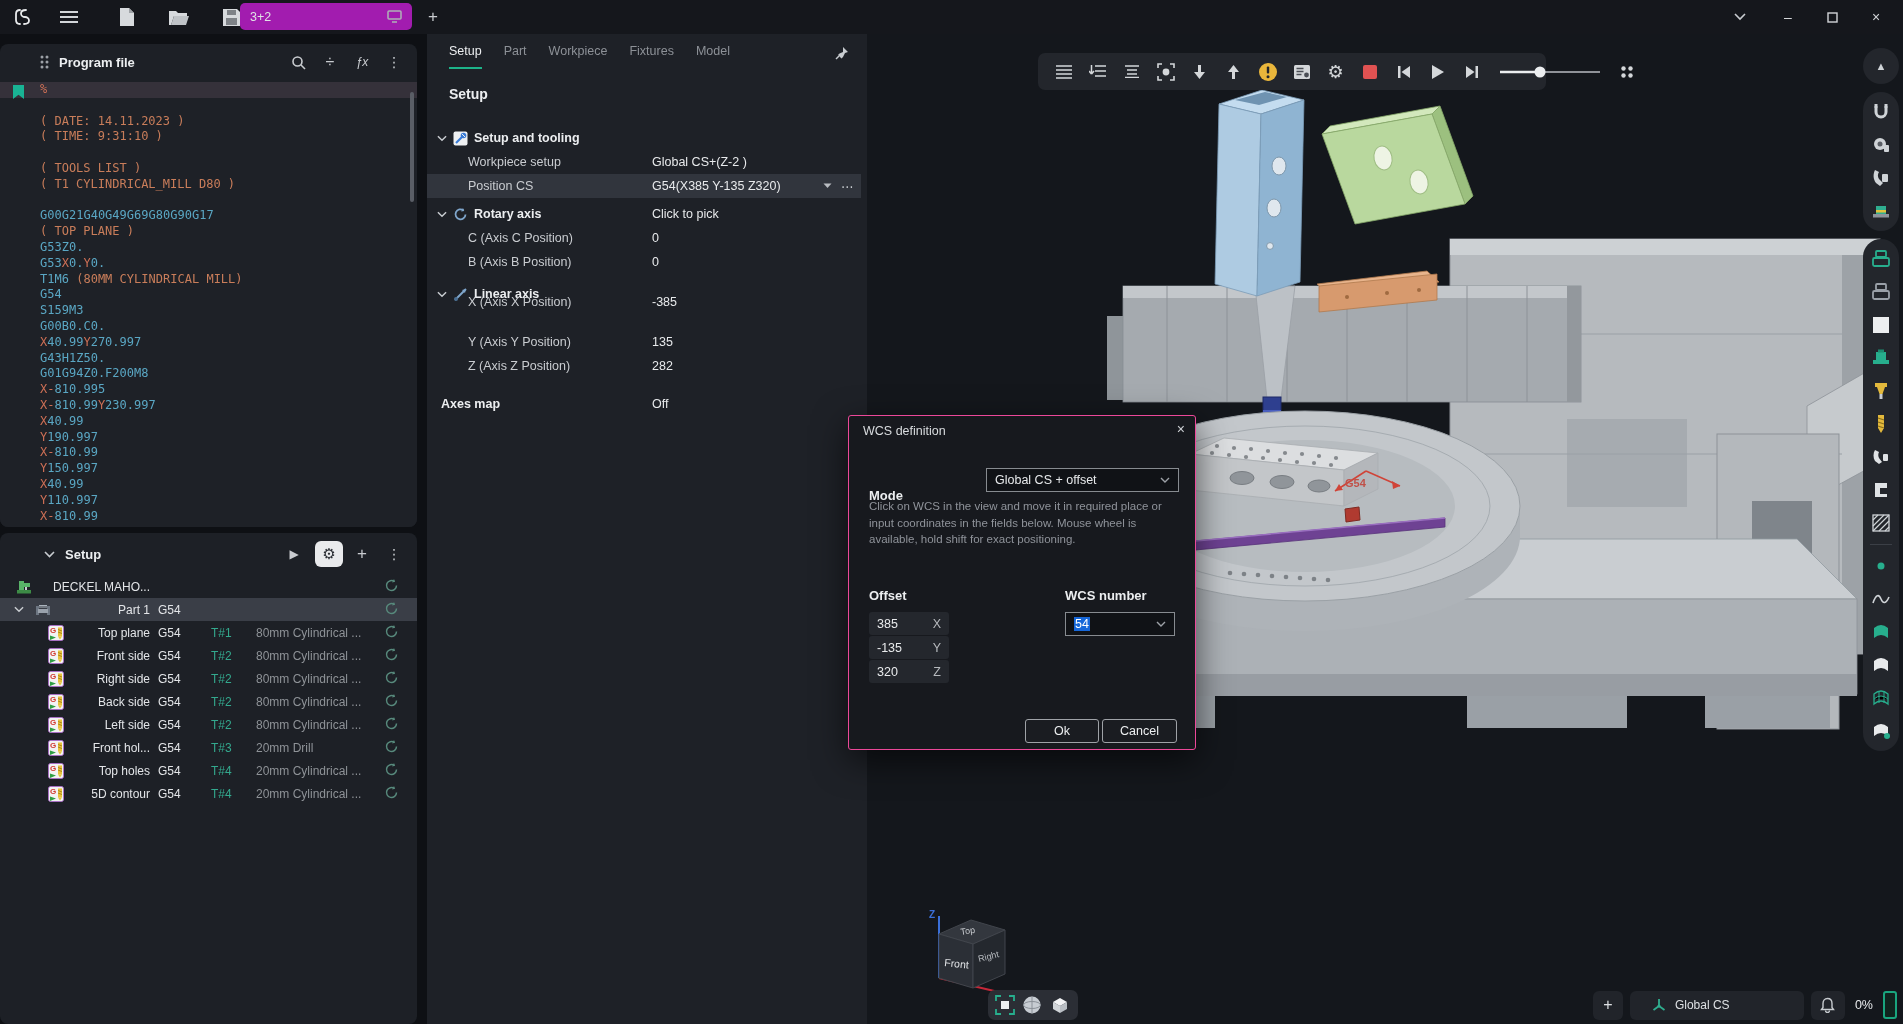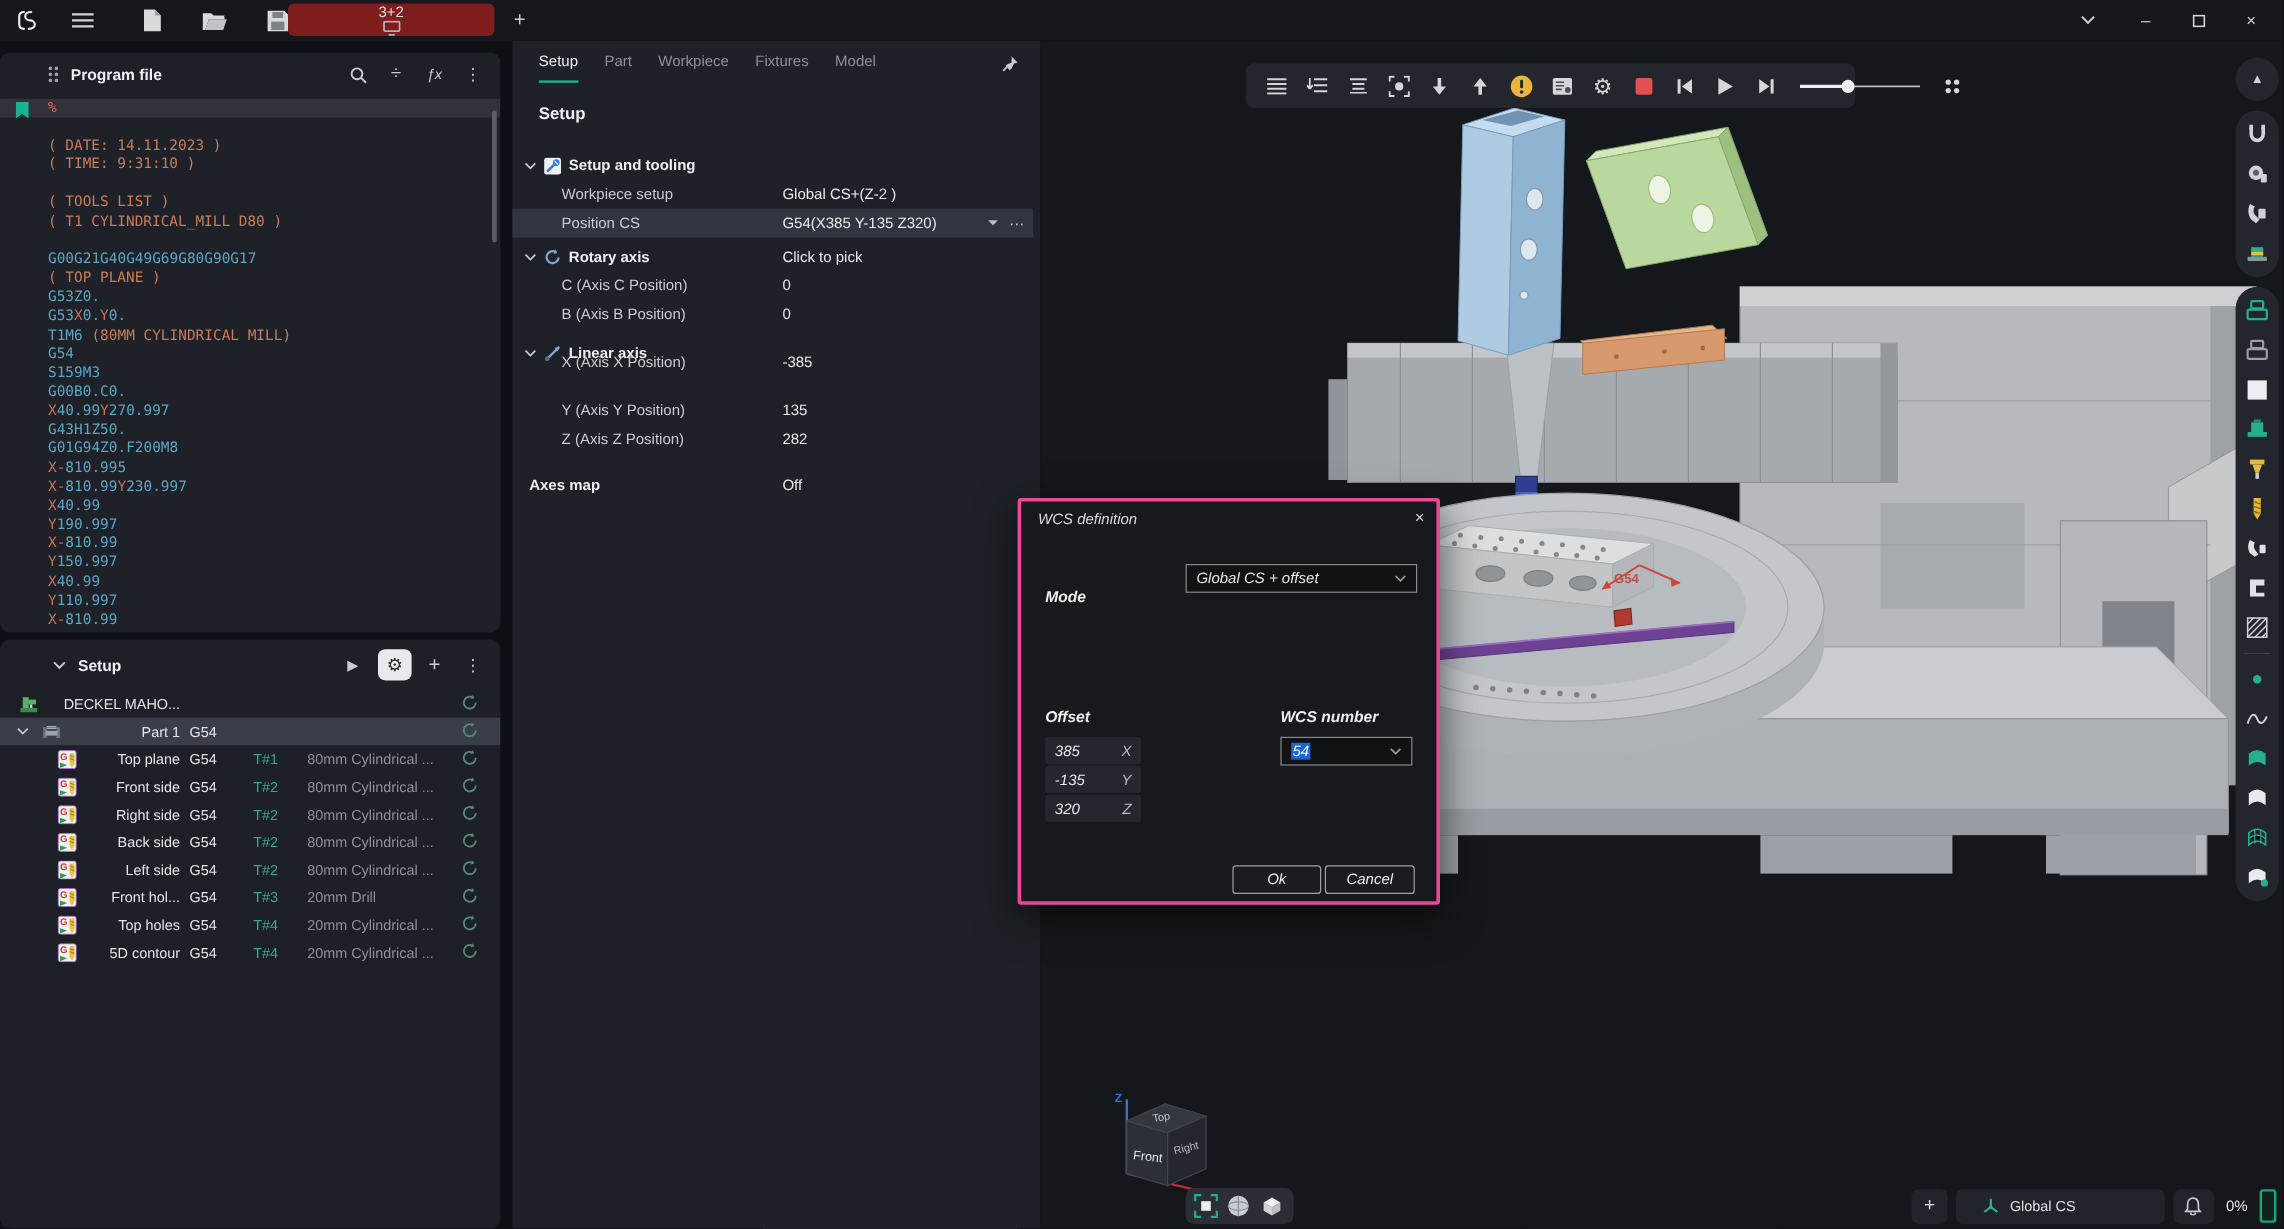--- a/index.html
+++ b/index.html
@@ -4,22 +4,22 @@
 <style>
   html,body{margin:0;padding:0;background:#0e1014;font-family:"Liberation Sans",sans-serif;}
   #root{position:relative;width:1903px;height:1024px;background:#0e1014;overflow:hidden;color:#e6e8ea;
         -webkit-font-smoothing:antialiased;}
   .abs{position:absolute;}
   svg{display:block;}
 
   
   .topbar{position:absolute;left:0;top:0;width:1903px;height:34px;background:#15171c;display:flex;align-items:center;}
   .tb-ic{width:34px;height:26px;display:flex;align-items:center;justify-content:center;color:#d2d5d8;cursor:pointer;}
-  .tb-tab{position:absolute;left:240px;top:3px;width:172px;height:27px;background:#7f1d1d;border-radius:5px;
-          display:flex;align-items:center;padding:0 10px;box-sizing:border-box;flex-direction:column;}
+  .tb-tab{position:absolute;left:240px;top:3px;width:172px;height:27px;background:#a21caf;border-radius:5px;
+          display:flex;align-items:center;padding:0 10px;box-sizing:border-box;}
   .tb-tab .lbl{font-size:12.5px;color:#dfe2e5;flex:1;}
   .tb-plus{position:absolute;left:420px;top:4px;width:26px;height:26px;display:flex;align-items:center;justify-content:center;color:#c9ccd0;font-size:17px;}
   .win-ctl{position:absolute;top:0;height:34px;width:38px;display:flex;align-items:center;justify-content:center;color:#d2d5d8;font-size:14px;}
 
   
   .panel{position:absolute;background:#1d2026;border-radius:8px;overflow:hidden;}
   .p-head{display:flex;align-items:center;height:36px;padding:0 10px;box-sizing:border-box;margin-left:30px;}
   .p-title{font-size:13px;font-weight:bold;color:#eceef0;}
   .hd-ic{width:26px;height:24px;display:flex;align-items:center;justify-content:center;color:#c9ccd0;margin-left:6px;}
 
@@ -76,22 +76,22 @@
 
   
   .cubebox{position:absolute;left:60px;top:872px;width:110px;height:100px;}
   .cube-toolbar{position:absolute;left:121px;top:956px;width:90px;height:30px;background:#2b2e35;border-radius:7px;
                 display:flex;align-items:center;justify-content:space-evenly;}
   .statusbar{position:absolute;right:6px;bottom:4px;height:30px;display:flex;align-items:center;gap:7px;}
   .st-btn{height:29px;background:#21242a;border-radius:6px;display:flex;align-items:center;justify-content:center;color:#dde0e3;}
   .battery{width:10px;height:24px;border:2px solid #19a57e;border-radius:3px;background:#10241e;}
 
   
-  .dialog{position:absolute;left:848px;top:415px;width:346px;height:333px;background:#17191e;border:3px solid #ec4899;
-          border-radius:3px;box-shadow:0 10px 34px rgba(0,0,0,.6);z-index:50;font-style:italic;}
+  .dialog{position:absolute;left:848px;top:415px;width:346px;height:333px;background:#17191e;border:1px solid #ec4899;
+          border-radius:3px;box-shadow:0 10px 34px rgba(0,0,0,.6);z-index:50;}
   .dlg-title{position:absolute;left:14px;top:8px;font-size:12.5px;color:#d9dcdf;}
   .dlg-close{position:absolute;right:10px;top:5px;color:#cfd2d6;font-size:14px;cursor:pointer;}
   .dlg-lab{font-weight:bold;font-size:13px;color:#eceef0;}
   .select{position:absolute;background:#101216;border:1px solid #878b90;height:24px;display:flex;align-items:center;
           padding:0 8px;box-sizing:border-box;font-size:12.5px;color:#e7e9eb;justify-content:space-between;}
   .dlg-help{position:absolute;left:20px;top:82px;width:305px;font-size:11.5px;line-height:1.45;color:#8f939a;}
   .field{position:absolute;width:80px;height:23px;background:#24272d;border-radius:3px;display:flex;align-items:center;
          padding:0 8px;box-sizing:border-box;font-size:12.5px;color:#e8eaec;justify-content:space-between;}
   .field .ax{color:#b6b9bd;}
   .dlg-btn{position:absolute;height:22px;border:1px solid #9fa2a7;border-radius:3px;background:#1a1c21;color:#eceef0;
@@ -955,20 +955,21 @@
     <div class="dlg-close">×</div>
 
     <div class="dlg-lab abs" style="left:20px;top:72px">Mode</div>
     <div class="select" style="left:137px;top:52px;width:193px">
       <span>Global CS + offset</span>
       <svg width="10" height="6" viewBox="0 0 10 6">
           <path d="M1 1l4 4 4-4" stroke="#9da1a7" stroke-width="1.4" fill="none"></path>
         </svg>
     </div>
 
+    <div class="dlg-help">Click on WCS in the view and move it in required place or input coordinates in the fields below. Mouse wheel is available, hold shift for exact positioning.</div>
 
     <div class="dlg-lab abs" style="left:20px;top:172px">Offset</div>
     <div class="dlg-lab abs" style="left:216px;top:172px">WCS number</div>
 
     <div class="field" style="left:20px;top:196px">
       <span>385</span>
       <span class="ax">X</span>
     </div>
     <div class="field" style="left:20px;top:220px">
       <span>-135</span>

